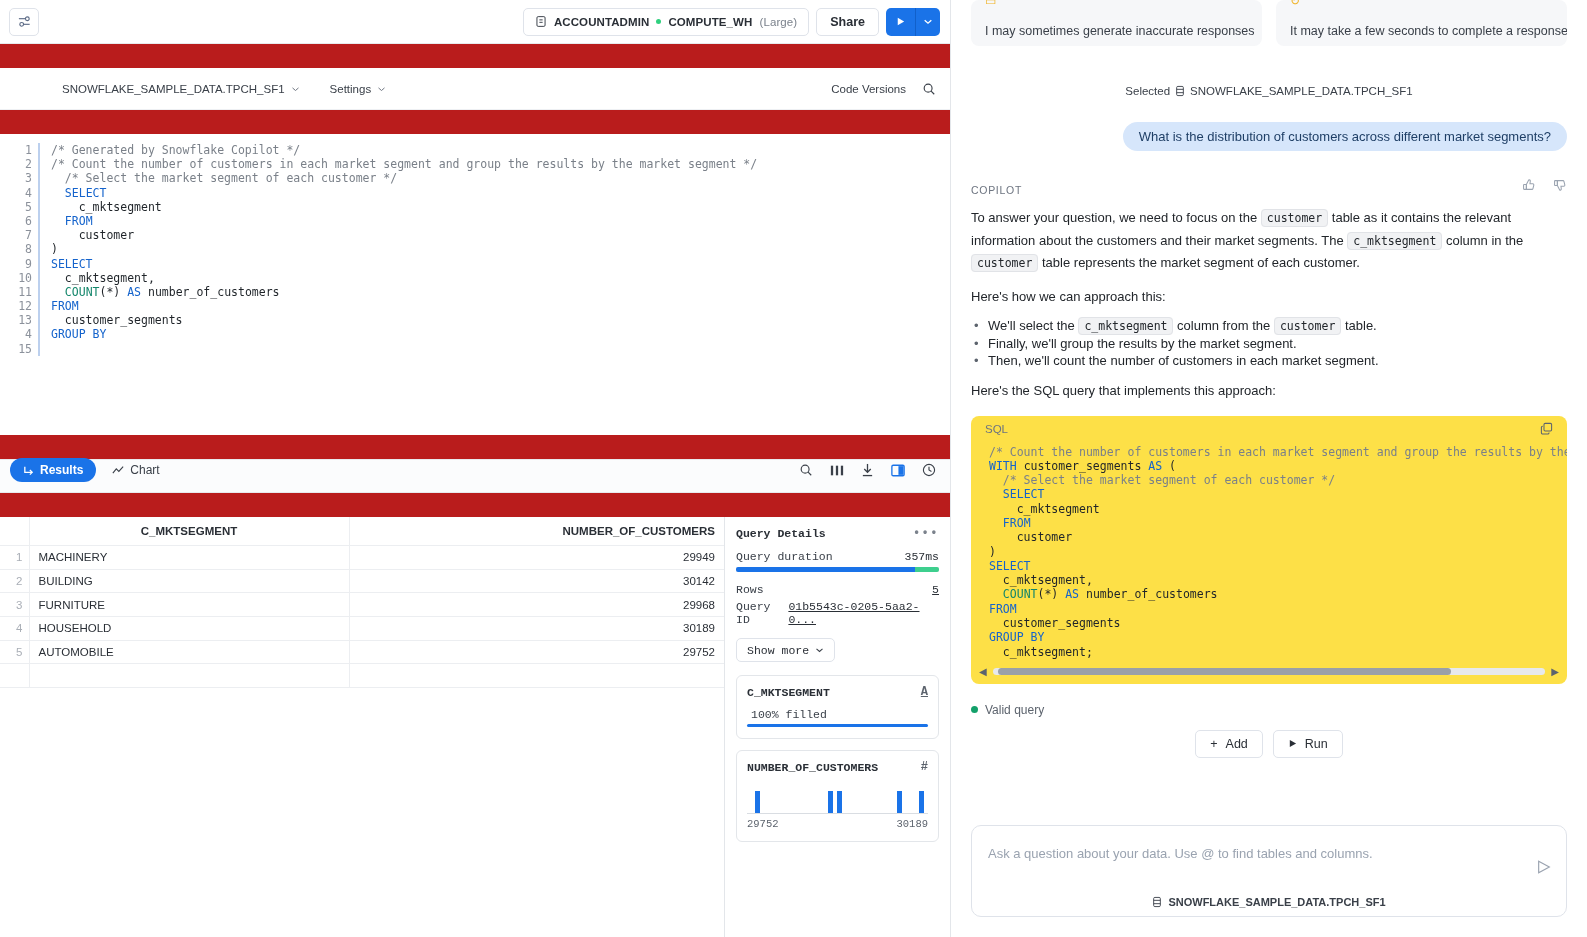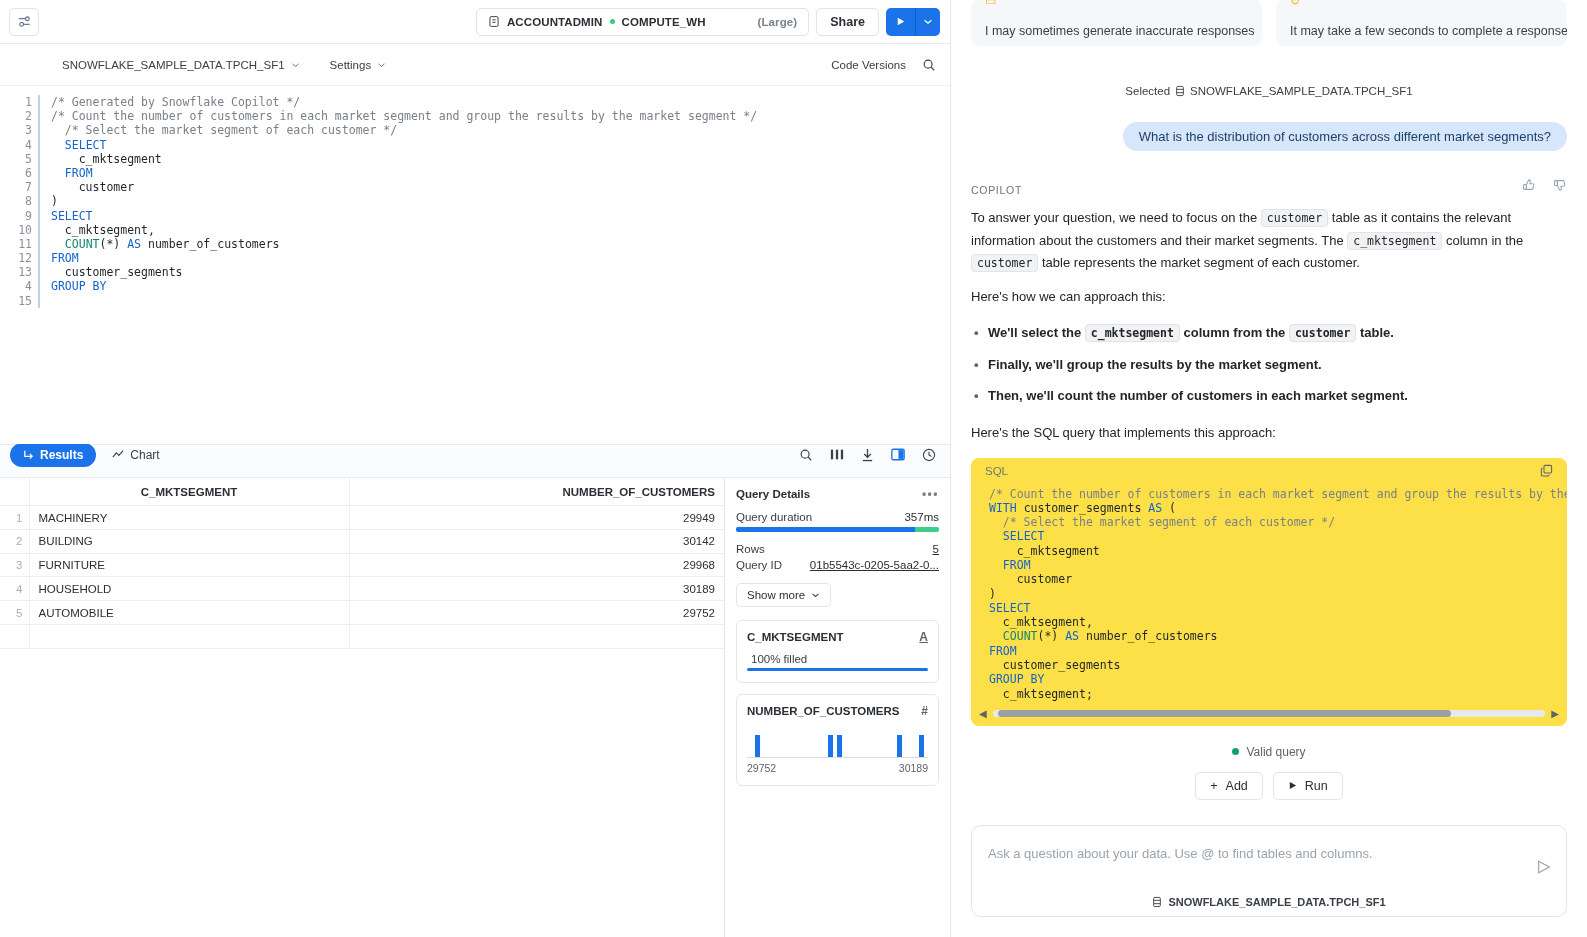--- a/index.html
+++ b/index.html
@@ -6,21 +6,21 @@
   html, body {
     width: 1587px; height: 937px;
     font-family: "Liberation Sans", sans-serif;
     background: #ffffff;
     color: #1a1d21;
     overflow: hidden;
   }
   .app { display: flex; width: 1587px; height: 937px; }
 
   
-  .left { width: 950px; height: 937px; display: flex; flex-direction: column; background:#0f766e; position: relative; }
+  .left { width: 950px; height: 937px; display: flex; flex-direction: column; background:#b91c1c; position: relative; gap: 24px; }
 
   .topbar {
     height: 44px; flex: 0 0 44px;
     display: flex; align-items: center;
     padding: 0 10px 0 9px;
     border-bottom: 1px solid #e8eaed;
     background:#fff;
   }
   .icon-btn-square {
     width: 30px; height: 28px;
@@ -30,21 +30,21 @@
   }
   .topbar-right { margin-left: auto; display: flex; align-items: center; gap: 7px; }
   .ctx-pill {
     display: flex; align-items: center; gap: 7px;
     height: 28px; padding: 0 11px;
     border: 1px solid #dfe3ea; border-radius: 5px;
     font-size: 11.5px; font-weight: 700; color: #2a2f36;
     letter-spacing: .1px; cursor: pointer; background:#fff;
   }
   .ctx-dot { width: 5px; height: 5px; border-radius: 50%; background: #2fd07e; }
-  .ctx-sub { font-weight: 700; color: #7b828c; margin-left: 45px; }
+  .ctx-sub { font-weight: 400; color: #7b828c; }
   .share-btn {
     height: 28px; padding: 0 13px;
     border: 1px solid #dfe3ea; border-radius: 5px;
     background: #fff; font-size: 12.5px; font-weight: 700; color: #2a2f36;
     display: flex; align-items: center; cursor: pointer;
   }
   .run-group { display: flex; height: 28px; border-radius: 5px; overflow: hidden; }
   .run-main {
     background: #1a73e8; width: 30px; display: flex; align-items: center; justify-content: center;
     cursor: pointer; border-right: 1px solid #1160ca;
@@ -113,21 +113,21 @@
     font-size: 11.5px; height: 23.7px; padding: 0 9px;
   }
   table.rs th { font-weight: 700; color: #2a2f36; background: #fff; height: 28px; }
   .c-idx { width: 29px; text-align: right; color: #a9aeb6; padding-right: 6px !important; border-right: 1px solid #eceef1; }
   .c-seg { width: 320px; color: #2a2f36; }
   .c-num { text-align: right; color: #2a2f36; border-right: none !important; }
   th.c-num { text-align: right; }
   .blank-row td { height: 23.7px; }
 
   
-  .qd { flex: 1 1 auto; padding: 9px 11px 4px 11px; background: #fff; }
+  .qd { flex: 1 1 auto; padding: 9px 11px 4px 11px; background: #fff; font-family: Liberation Mono, monospace; }
   .qd-head { display: flex; align-items: center; font-size: 11.5px; font-weight: 700; color: #2a2f36; margin-bottom: 10px; }
   .qd-dots { margin-left: auto; color: #7b828c; letter-spacing: 1.5px; font-size: 12px; cursor: pointer; }
   .qd-row { display: flex; align-items: baseline; font-size: 11.5px; color: #3a4049; margin-bottom: 4px; }
   .qd-val { margin-left: auto; color: #2a2f36; }
   .qd-val.link { text-decoration: underline; cursor: pointer; }
   .dur-bar { height: 5px; border-radius: 2px; background: #e5e8ec; display: flex; overflow: hidden; margin: 3px 0 11px; }
   .dur-blue { background: #1a73e8; }
   .dur-green { background: #3ecf8e; }
   .show-more {
     display: inline-flex; align-items: center; gap: 6px;
@@ -167,21 +167,21 @@
   .user-bubble {
     background: #d6e6fb; color: #1f3f66; border-radius: 16px;
     padding: 7px 16px; font-size: 13px; max-width: 560px;
   }
   .copilot-head { display: flex; align-items: flex-end; margin-top: 27px; }
   .copilot-label { font-size: 10.5px; letter-spacing: .7px; color: #6d7480; }
   .fb-icons { margin-left: auto; display: flex; gap: 17px; }
   .fb-ic { cursor: pointer; color: #9aa3b0; }
   .p { font-size: 13px; line-height: 22.5px; color: #22262b; margin-top: 11px; }
   .ul { margin: 9px 0 0 0; list-style: none; }
-  .ul li { font-size: 13px; line-height: 31px; color: #22262b; padding-left: 17px; position: relative; font-weight: bold; }
+  .ul li { font-size: 13px; line-height: 17px; color: #22262b; padding-left: 17px; position: relative; }
   .ul li::before { content: "•"; position: absolute; left: 3px; color: #5c636d; }
   code.ic {
     font-family: "DejaVu Sans Mono", monospace; font-size: 11.5px;
     background: #f1f2f4; border: 1px solid #e1e3e7; border-radius: 4px;
     padding: 1px 5px; color: #22262b;
   }
 
   .sqlcard { background: #fde047; border-radius: 8px; margin-top: 13px; overflow: hidden; }
   .sqlcard-head {
     display: flex; align-items: center; padding: 6px 14px 2px;
@@ -190,21 +190,21 @@
   .sqlcard-copy { margin-left: auto; cursor: pointer; color: #5c636d; }
   .sqlcard-body {
     font-family: "DejaVu Sans Mono", monospace; font-size: 11.5px; line-height: 14.3px;
     padding: 6px 18px 4px; white-space: pre; overflow: hidden; color: #1f2429;
   }
   .sql-scroll { padding: 3px 8px 7px; display: flex; align-items: center; gap: 6px; }
   .sql-track { flex: 1 1 auto; height: 7px; background: #e7e9ec; border-radius: 4px; position: relative; }
   .sql-thumb { position: absolute; left: 1%; top: 0; bottom: 0; width: 82%; background: #9aa0a8; border-radius: 4px; cursor: grab; }
   .arrw { color: #5c636d; font-size: 10px; cursor: pointer; }
 
-  .valid-row { display: flex; align-items: center; justify-content: center; gap: 7px; margin-top: 19px; font-size: 12px; color: #5c636d; }
+  .valid-row { display: flex; align-items: center; gap: 7px; margin-top: 19px; font-size: 12px; color: #5c636d; }
   .valid-dot { width: 7px; height: 7px; border-radius: 50%; background: #13a06a; }
   .act-row { display: flex; justify-content: center; gap: 10px; margin-top: 13px; }
   .act-btn {
     display: flex; align-items: center; gap: 8px;
     height: 28px; padding: 0 14px; border: 1px solid #dfe3ea; border-radius: 5px;
     background: #fff; font-size: 12.5px; color: #2a2f36; cursor: pointer;
   }
   .closing { font-size: 13px; color: #22262b; margin-top: 24px; }
 
   .composer-wrap { flex: 0 0 auto; padding: 12px 20px 20px; }

